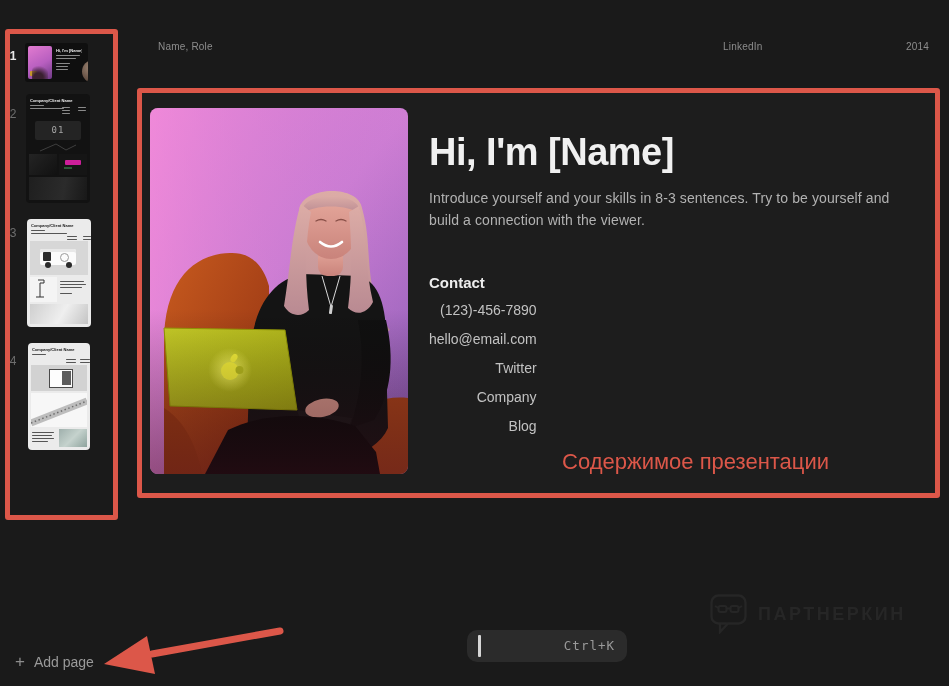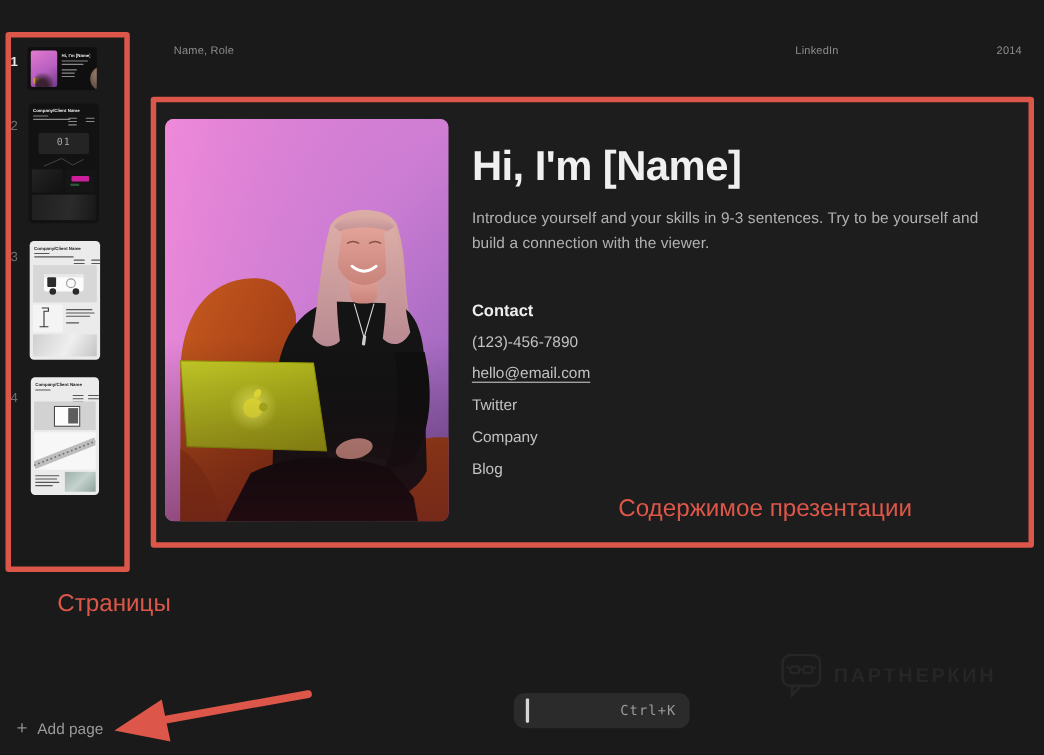--- a/index.html
+++ b/index.html
@@ -77,22 +77,22 @@
   .t4-text{position:absolute;left:4px;top:87px;width:24px;}
   .t4-tile{position:absolute;left:31px;top:86px;width:28px;height:18px;
           background:linear-gradient(135deg,#9fb0ac,#c5d2cd 50%,#8ea39d);}
 
   
   .photo{position:absolute;left:150px;top:108px;width:258px;height:366px;border-radius:8px;overflow:hidden;}
   .slide-title{position:absolute;left:429px;top:131px;font-size:38px;font-weight:bold;color:#f0f0f0;letter-spacing:-.5px;}
   .slide-intro{position:absolute;left:429px;top:187px;width:492px;font-size:14px;line-height:22px;color:#b2b2b2;letter-spacing:.1px;}
   .contact-h{position:absolute;left:429px;top:274px;font-size:15px;font-weight:bold;color:#ededed;}
   .contact-list{position:absolute;left:429px;top:302px;font-size:14px;color:#c2c2c2;}
-  .contact-list .row{height:17px;margin-bottom:12px;}
-  .contact-list .row.link{text-decoration:underline;text-underline-offset:3px;}
+  .contact-list .row{height:17px;margin-bottom:12px;text-align:right;}
+  .contact-list .row.link{text-underline-offset:3px;}
 
   
   .note{position:absolute;color:#dc5749;font-size:22px;}
   .note-content{left:562px;top:449px;}
   .note-pages{left:52px;top:535px;}
   .note-add{left:296px;top:606px;}
   .arrow-svg{position:absolute;left:88px;top:618px;}
 
   
   .addpage{position:absolute;left:15px;top:654px;display:flex;align-items:center;gap:9px;
@@ -296,32 +296,31 @@
       <circle cx="89.5" cy="262" r="4" fill="#b9be1e"></circle>
       <ellipse cx="84" cy="250" rx="3" ry="4.5" fill="#f7f33a" transform="rotate(32 84 250)"></ellipse>
       <path d="M147,302 L202,310 L198,322 L150,312 Z" fill="#191919"></path>
       <ellipse cx="172" cy="300" rx="17" ry="9" fill="#d29488" transform="rotate(-12 172 300)"></ellipse>
       <path d="M55,366 L78,322 C120,302 170,306 205,318 L226,344 L230,366 Z" fill="#0c0c0c"></path>
       <rect width="258" height="366" fill="url(#shadeG)"></rect>
     </svg>
   </div>
 
   <div class="slide-title">Hi, I'm [Name]</div>
-  <div class="slide-intro">Introduce yourself and your skills in 9-3 sentences. Try to be yourself and build a connection with the viewer.</div>
+  <div class="slide-intro">Introduce yourself and your skills in 8-3 sentences. Try to be yourself and build a connection with the viewer.</div>
   <div class="contact-h">Contact</div>
   <div class="contact-list">
     <div class="row">(123)-456-7890</div>
     <div class="row link">hello@email.com</div>
     <div class="row">Twitter</div>
     <div class="row">Company</div>
     <div class="row">Blog</div>
   </div>
 
   <div class="note note-content">Содержимое презентации</div>
-  <div class="note note-pages">Страницы</div>
 
   <svg class="arrow-svg" width="210" height="62" viewBox="0 0 210 62">
     <line x1="192" y1="13" x2="64" y2="36" stroke="#dc5749" stroke-width="7" stroke-linecap="round"></line>
     <polygon points="16,46 59,18 67,56" fill="#dc5749"></polygon>
   </svg>
 
   <div class="addpage">
     <span class="plus">+</span>
     <span>Add page</span>
   </div>

